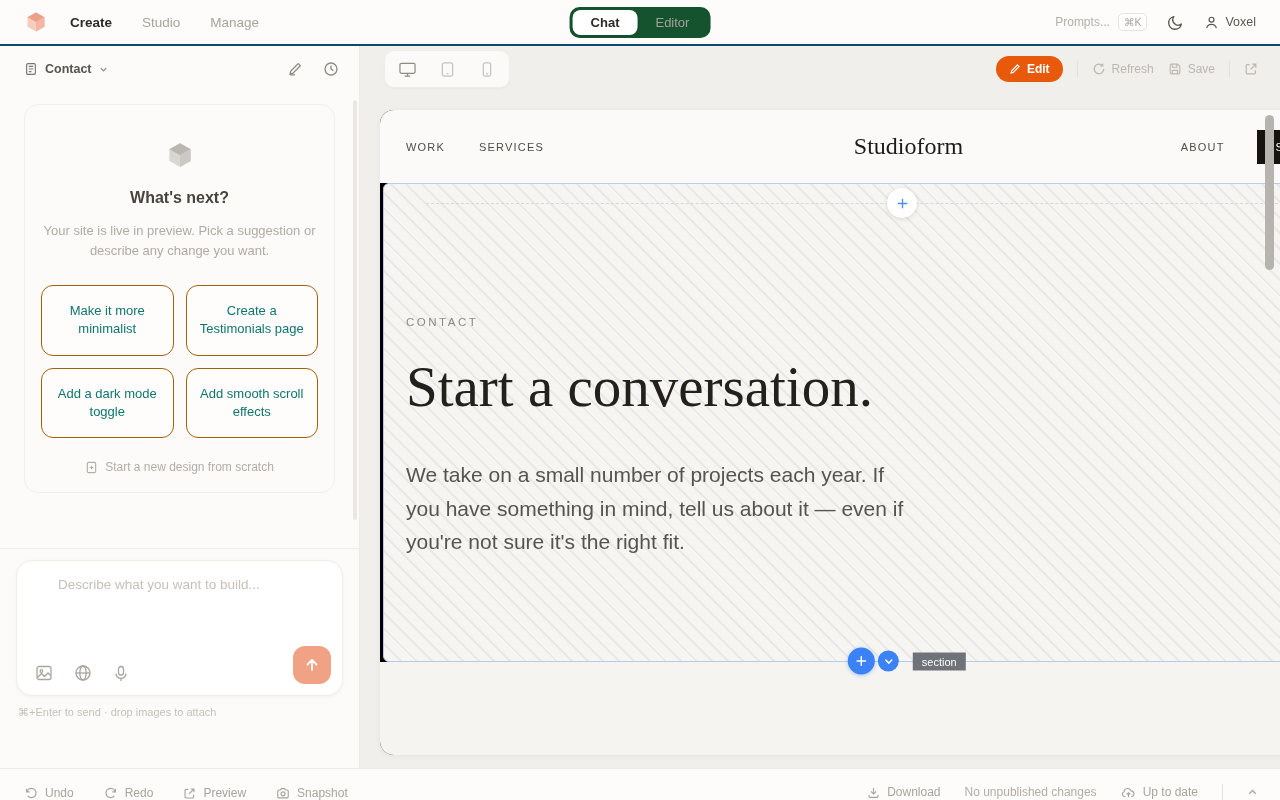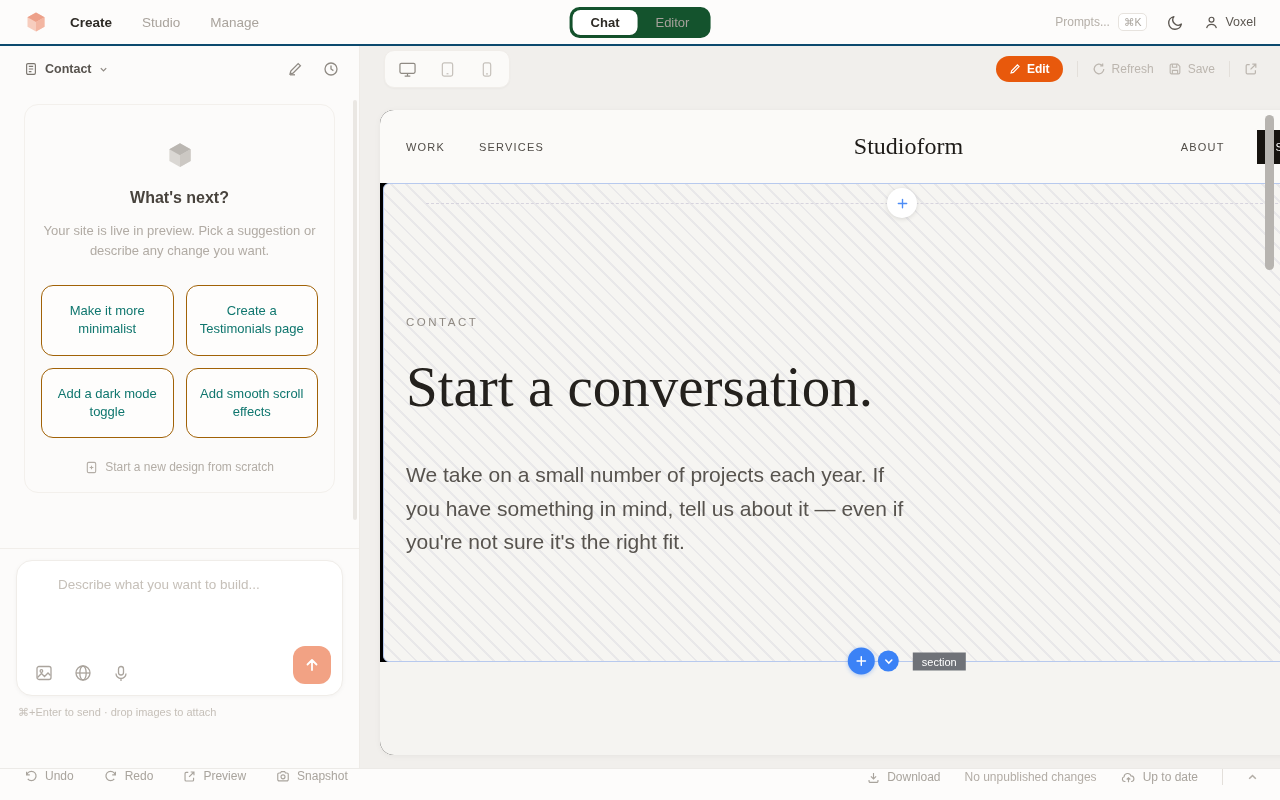--- a/index.html
+++ b/index.html
@@ -82,21 +82,21 @@
   .eyebrow { font-size:11.5px; letter-spacing:2.5px; color:#8f8982; margin-bottom:26px; }
   .section-heading { font-family:"Liberation Serif", serif; font-weight:400; font-size:57px; line-height:1.16; color:#24211d; width:560px; margin-bottom:38px; }
   .section-body { font-size:21px; line-height:1.6; color:#57534e; width:512px; }
   .section-controls { position:absolute; bottom:0; left:50%; transform:translate(-46%,50%); display:flex; align-items:center; }
   .add-bottom { width:27px; height:27px; border-radius:50%; background:#3b82f6; border:none; color:#fff; display:flex; align-items:center; justify-content:center; cursor:pointer; box-shadow:0 1px 4px rgba(59,130,246,.4); }
   .chev-bottom { width:21px; height:21px; border-radius:50%; background:#3b82f6; border:none; color:#fff; display:flex; align-items:center; justify-content:center; cursor:pointer; margin-left:3px; }
   .section-badge { margin-left:14px; background:#6f7278; color:#fff; font-size:11px; padding:3px 9px; border-radius:0; }
   .after-section { flex:1; background:#f5f4f1; }
 
   
-  .statusbar { height:32px; flex:0 0 32px; background:#fdfcfb; border-top:1px solid #eceae7; display:flex; align-items:flex-start; padding:0 22px 0 24px; }
+  .statusbar { height:32px; flex:0 0 32px; background:#fdfcfb; border-top:1px solid #eceae7; display:flex; align-items:flex-end; padding:0 22px 0 24px; }
   .status-left { display:flex; align-items:center; gap:30px; }
   .status-item { display:flex; align-items:center; gap:7px; background:none; border:none; color:#a9a49d; font-size:12px; cursor:pointer; }
   .status-right { margin-left:auto; display:flex; align-items:center; gap:24px; }
   .status-text { color:#b3ada6; font-size:12px; }
   svg { display:block; }
 </style>
 </head>
 <body>
 
 <div class="app">

